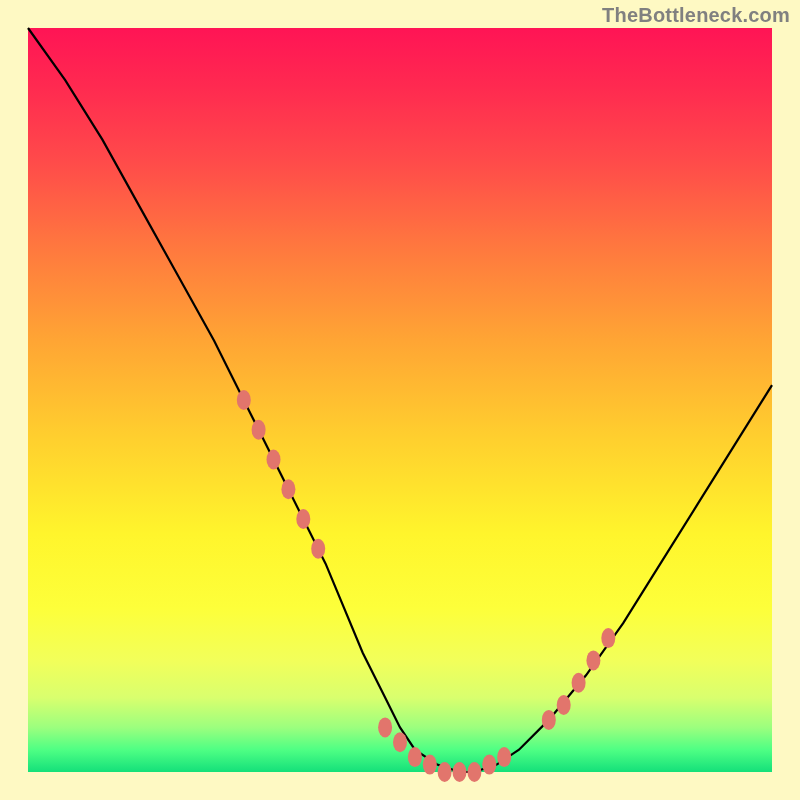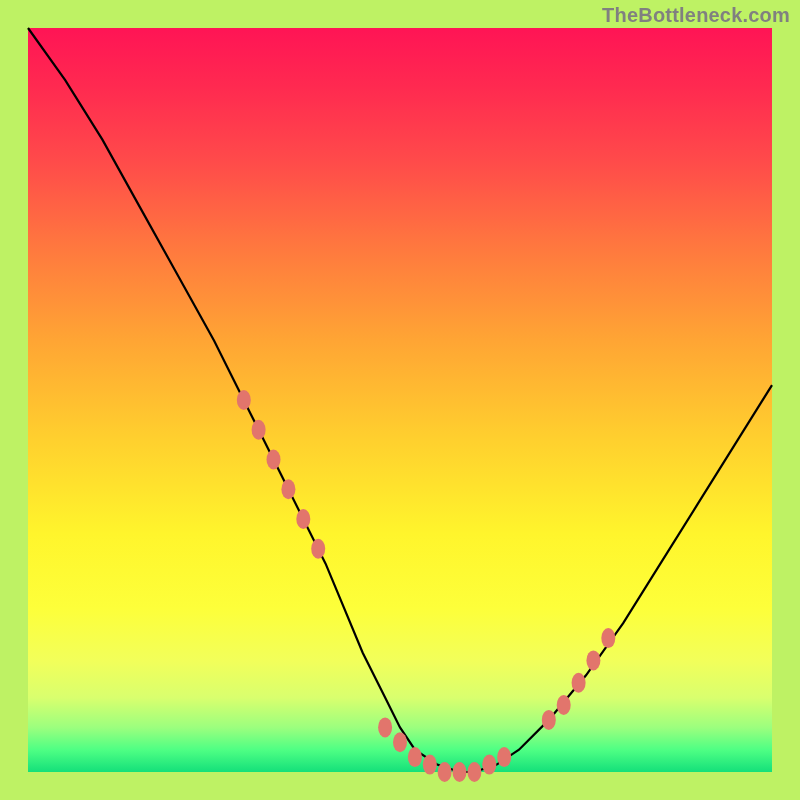--- a/index.html
+++ b/index.html
@@ -10,21 +10,21 @@
     background: #000;
     overflow: hidden;
     font-family: Arial, Helvetica, sans-serif;
   }
   .frame {
     position: absolute;
     left: 0;
     top: 0;
     width: 800px;
     height: 800px;
-    background: #bef264;
+    background: #fef9c3;
   }
   .plot {
     position: absolute;
     left: 28px;
     top: 28px;
     width: 744px;
     height: 744px;
     
     background: linear-gradient(
       to bottom,

